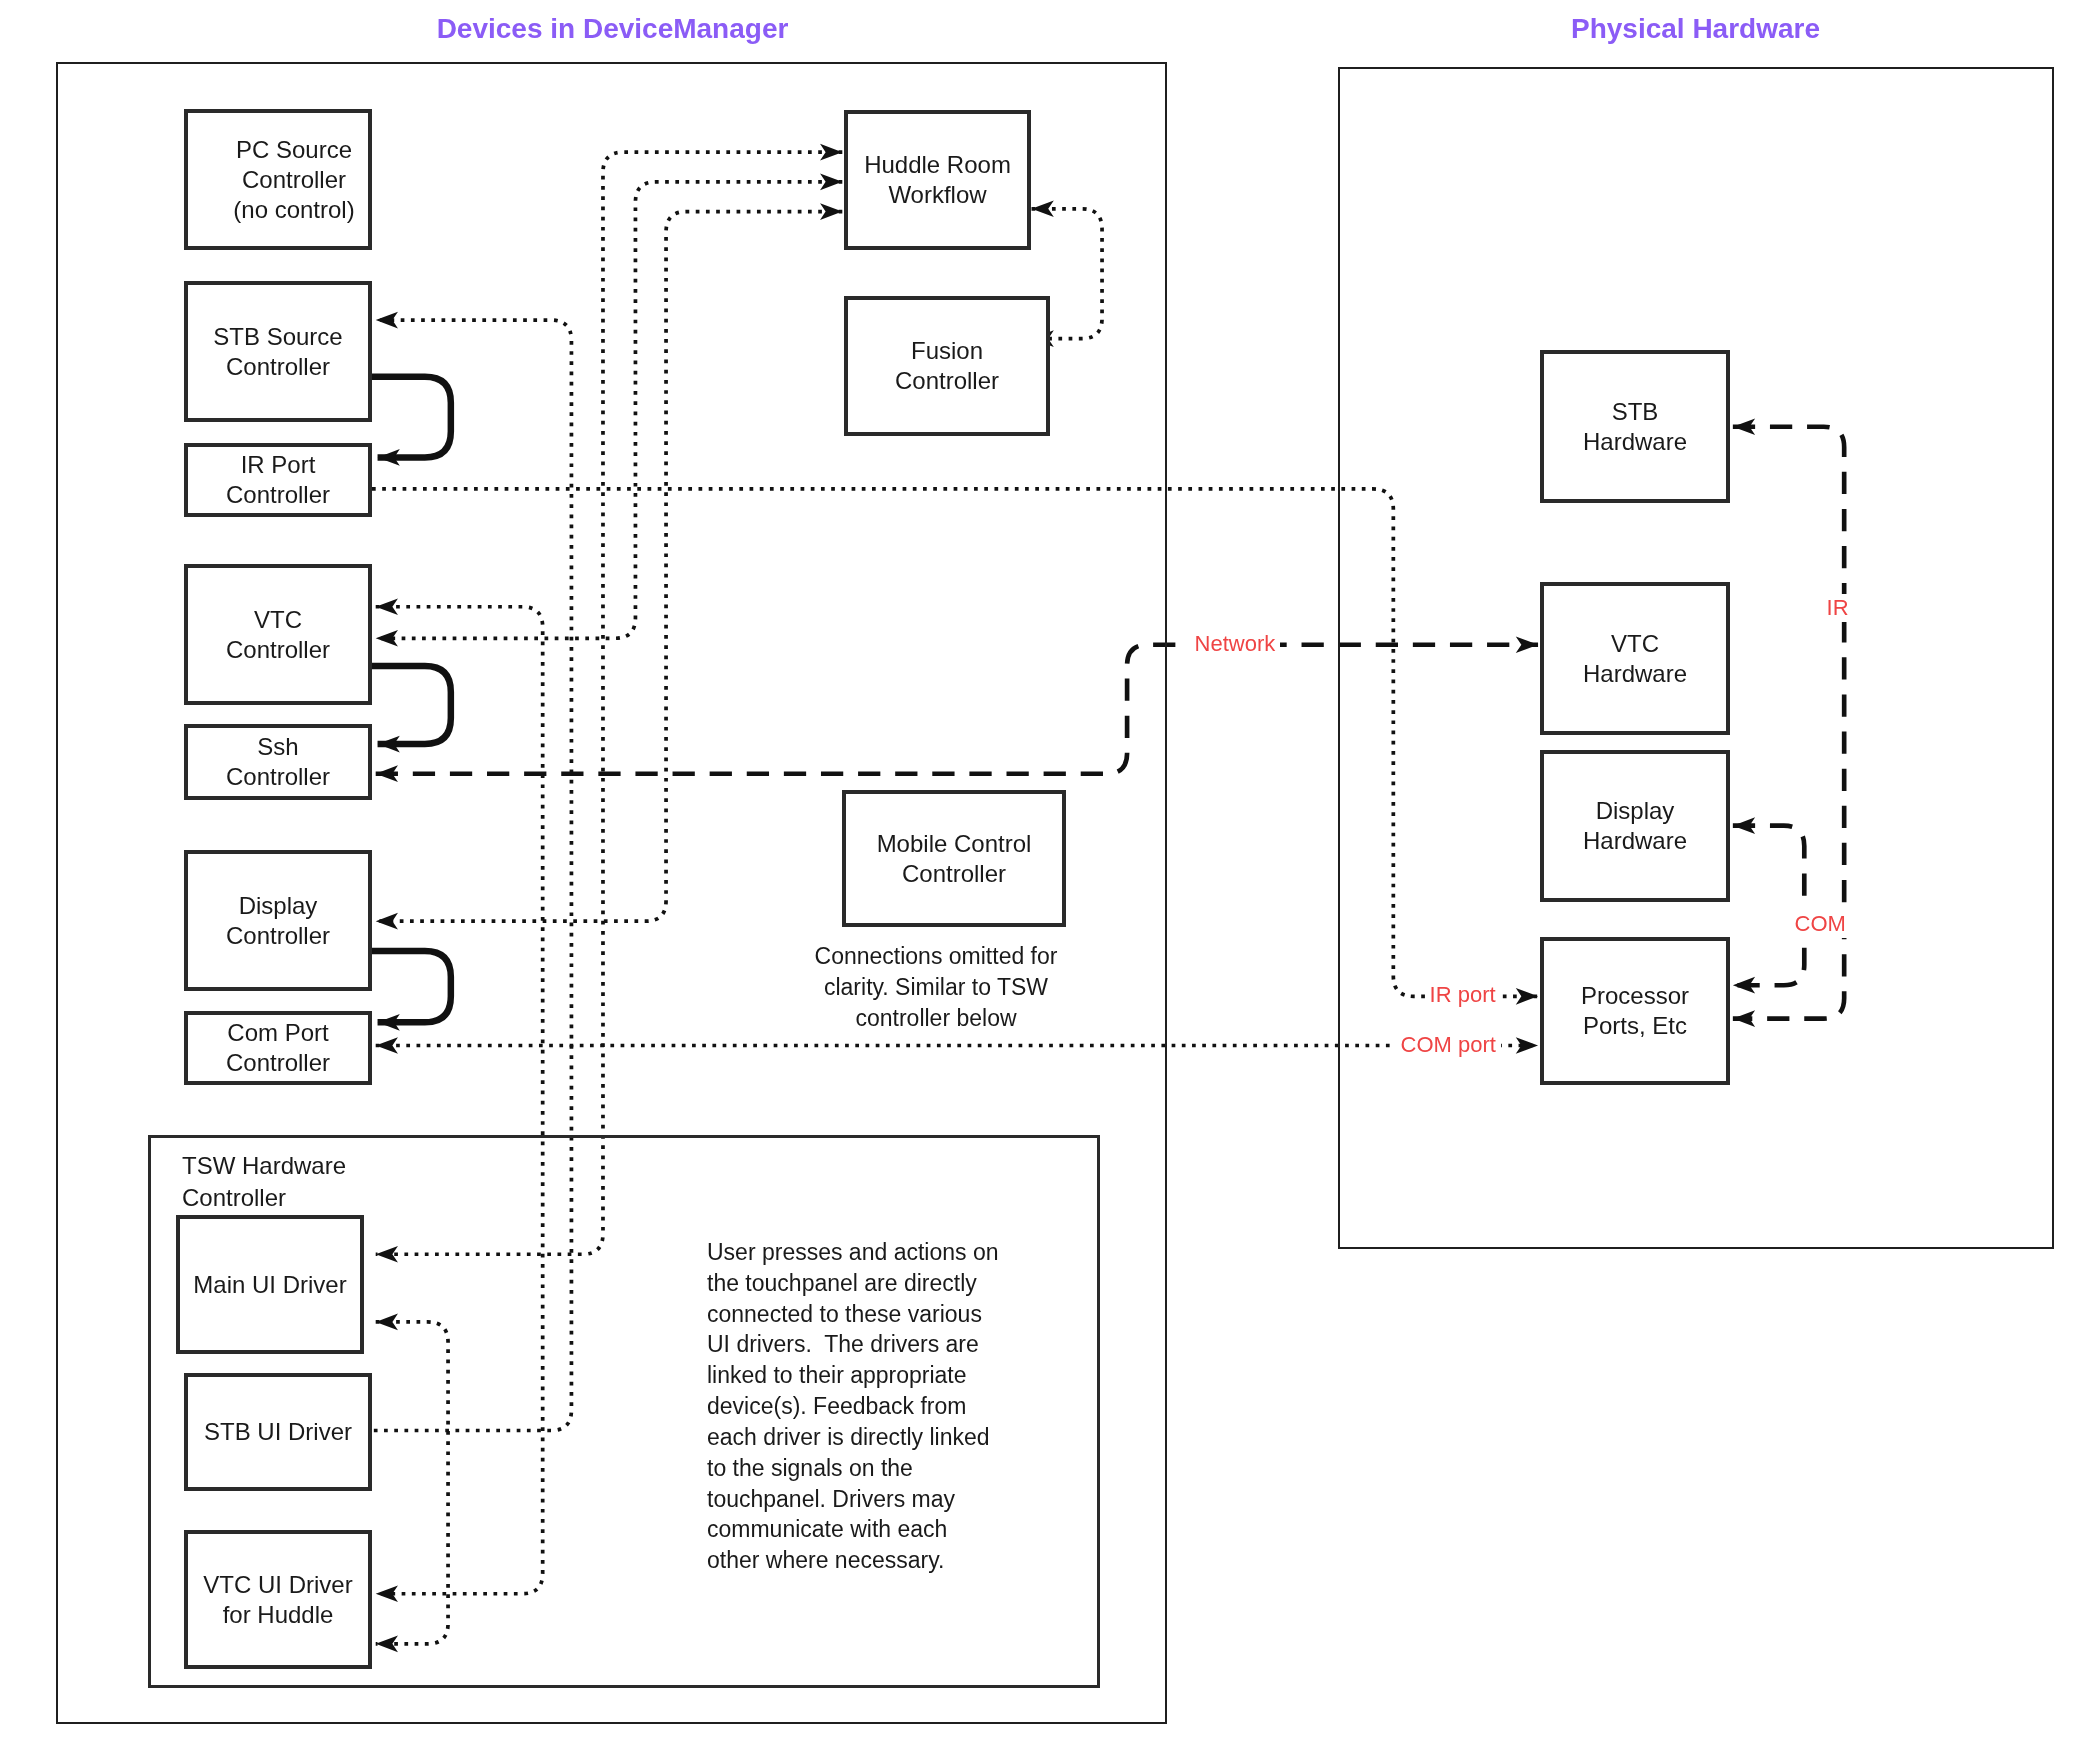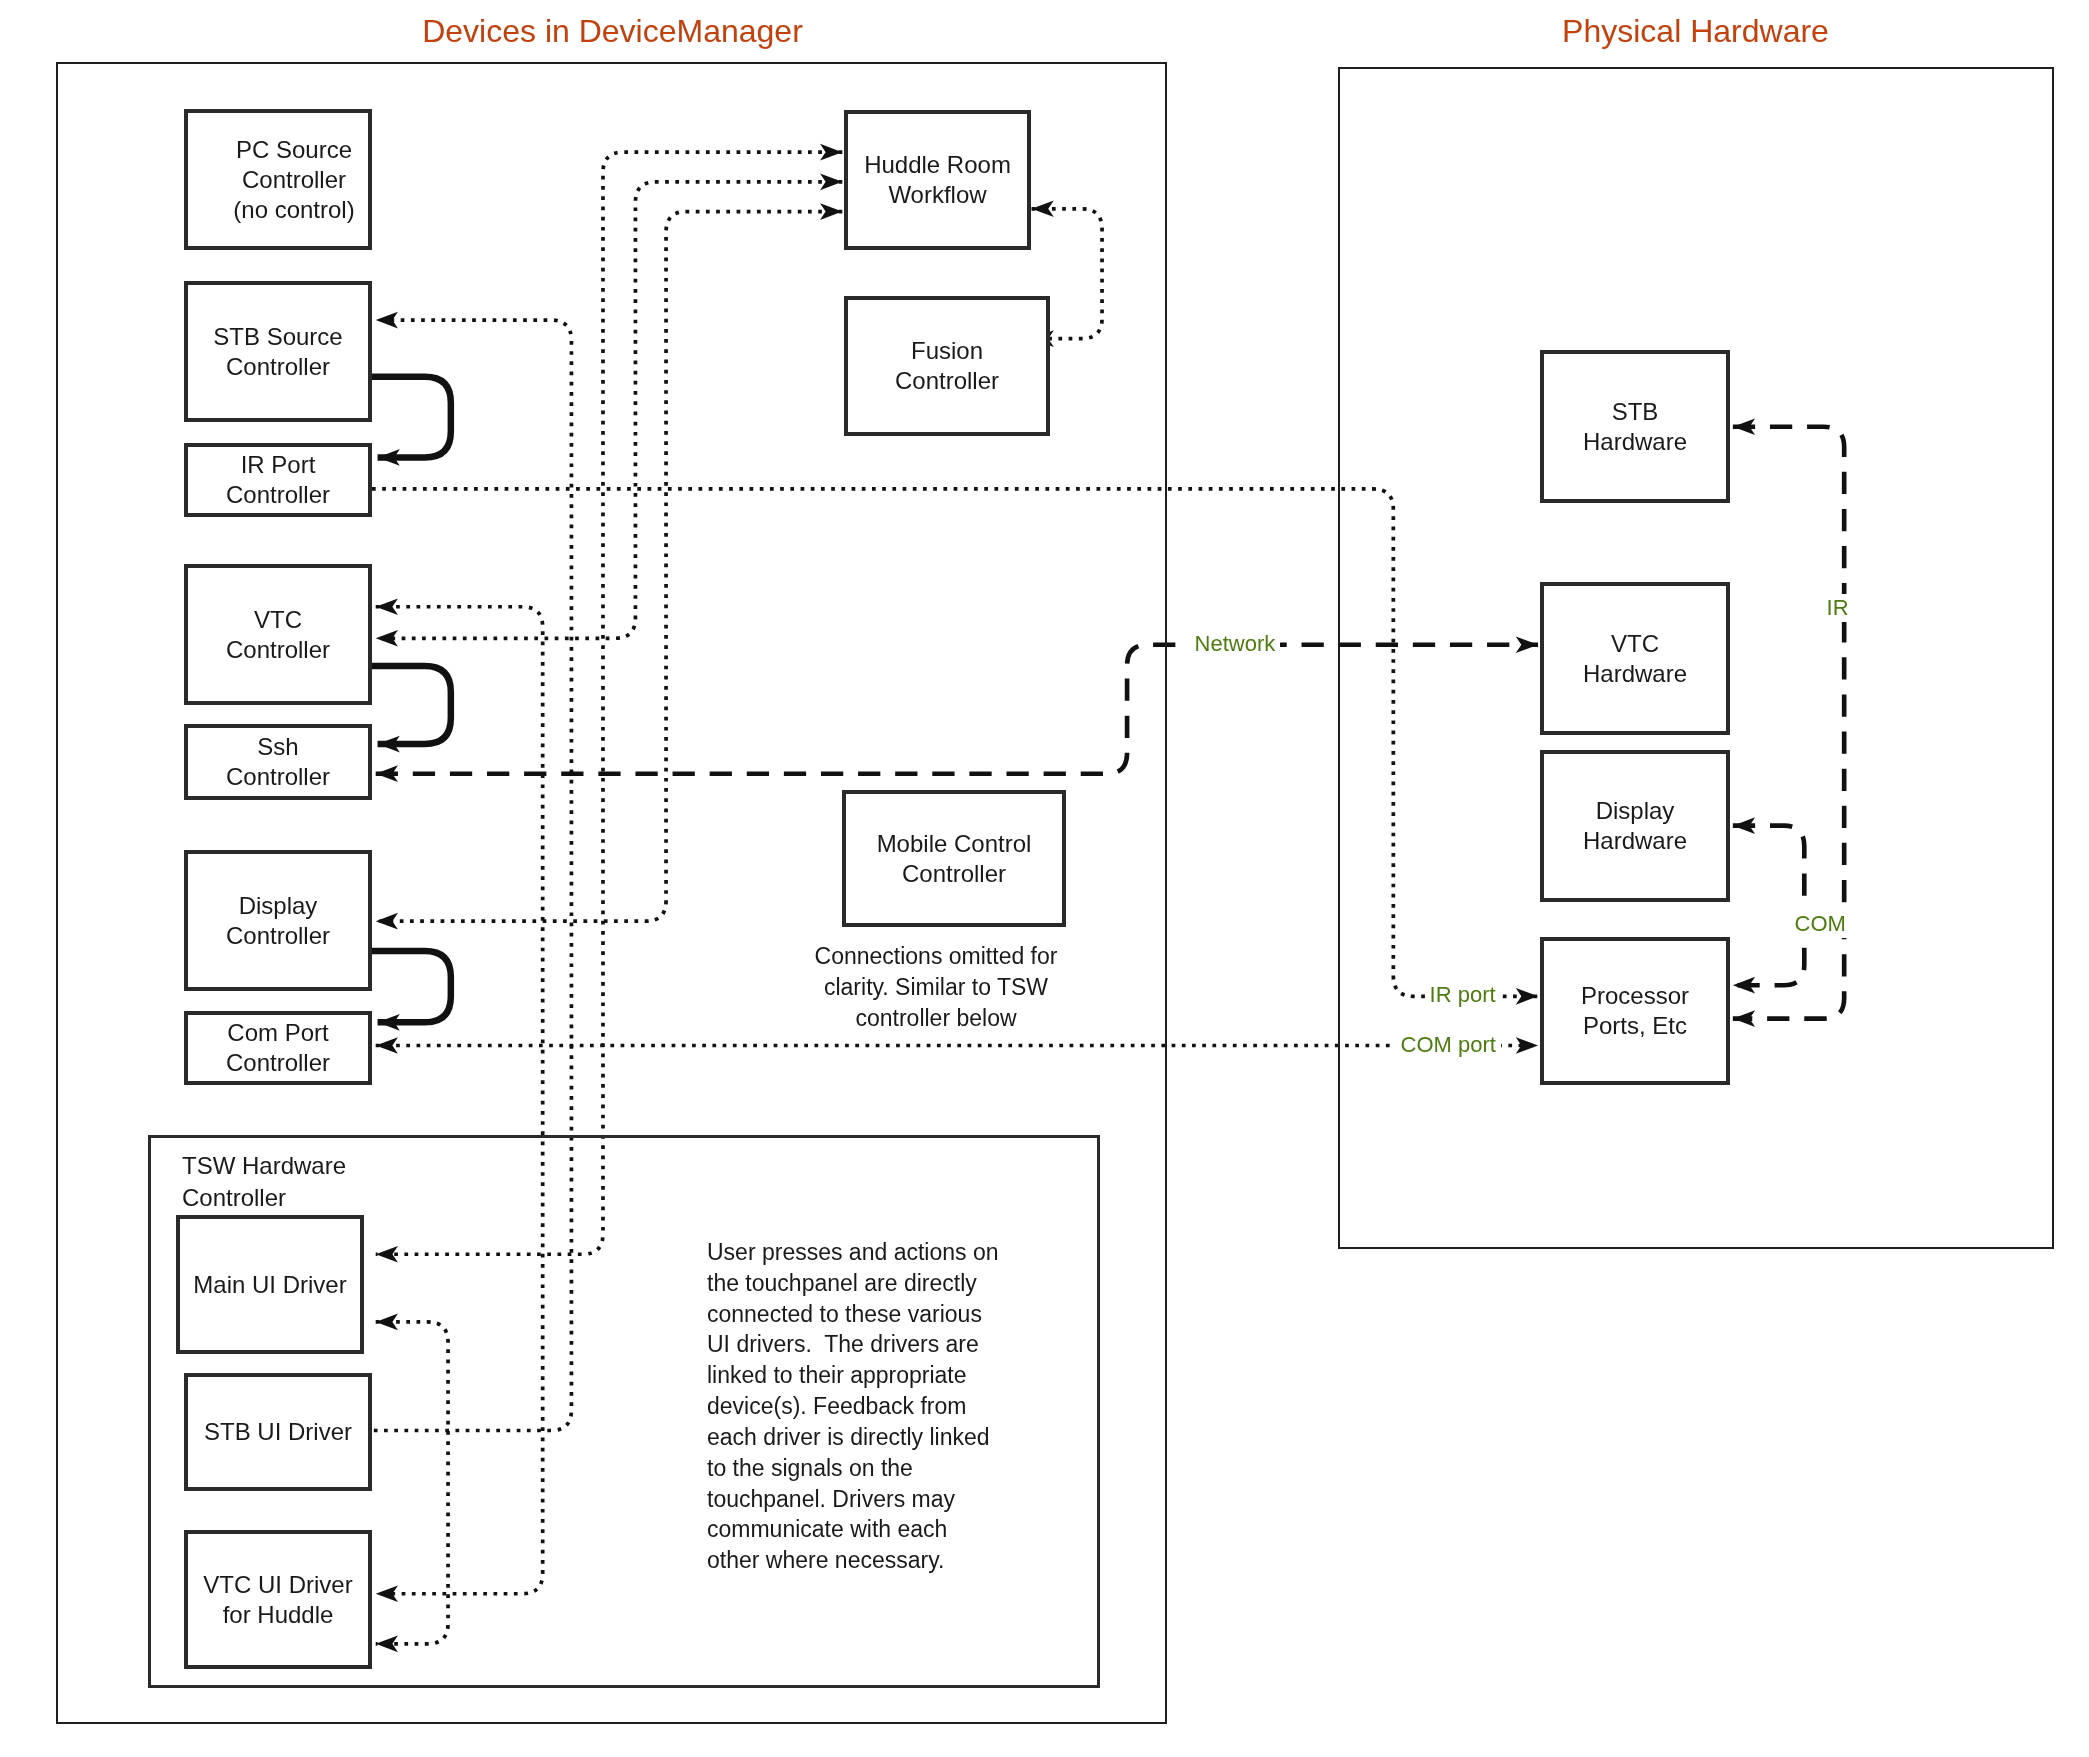--- a/index.html
+++ b/index.html
@@ -11,21 +11,21 @@
     color:#1a1a1a;
     overflow:hidden;
   }
   .wires{position:absolute;left:0;top:0;width:2090px;height:1758px;}
   .wire{fill:none;stroke:#111111;}
   .dot{stroke-width:4;stroke-dasharray:4 7;}
   .dash{stroke-width:5;stroke-dasharray:24 16;}
   .solidw{stroke-width:7;}
   .title{
     position:absolute;
-    font-size:32px;font-weight:normal;color:#c2410c;
+    font-size:28px;font-weight:bold;color:#8b5cf6;
     text-align:center;white-space:pre;
   }
   .groupbox{
     position:absolute;border:2.8px solid #1f1f1f;background:transparent;
   }
   .tswbox{
     position:absolute;border:3.7px solid #2a2a2a;background:transparent;
   }
   .node{
     position:absolute;
@@ -33,21 +33,21 @@
     display:flex;align-items:center;justify-content:center;
     text-align:center;font-size:24px;line-height:1.25;
     white-space:pre-wrap;color:#1a1a1a;box-sizing:border-box;
   }
   .freetext{
     position:absolute;font-size:23px;line-height:1.34;
     white-space:pre-wrap;color:#1a1a1a;
   }
   .center{text-align:center;}
   .wirelabel{
-    position:absolute;font-size:22px;color:#4d7c0f;
+    position:absolute;font-size:22px;color:#ef4444;
     background:#ffffff;padding:0.9px 4.6px;white-space:pre;
   }
 </style>
 </head>
 <body>
 
 <div class="canvas">
 
   <svg class="wires" viewBox="0 0 2253 1895" aria-hidden="true">
     <defs>

